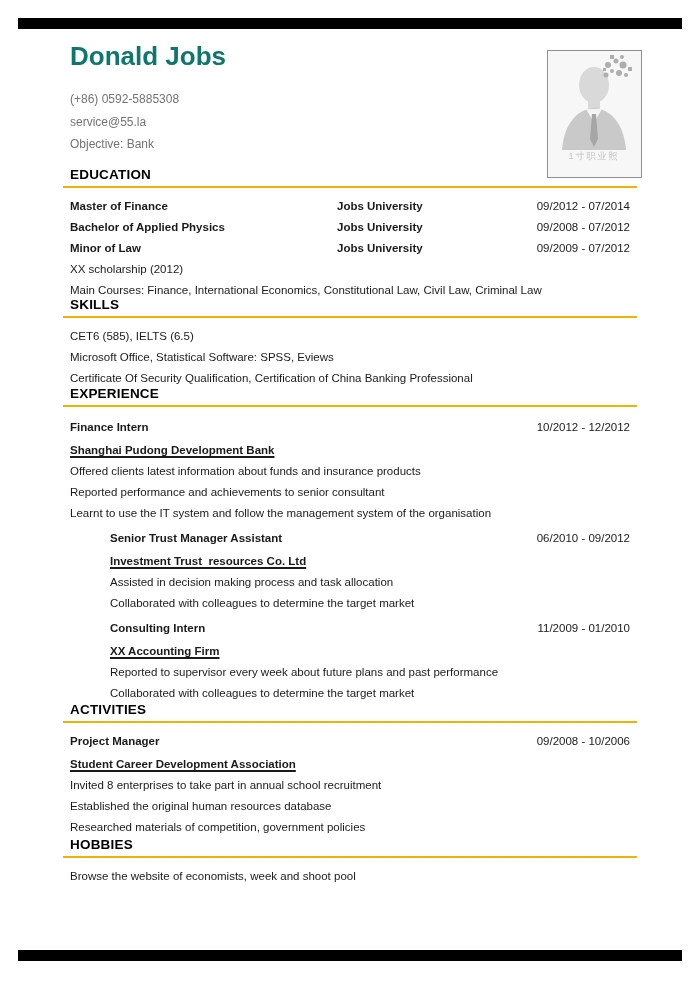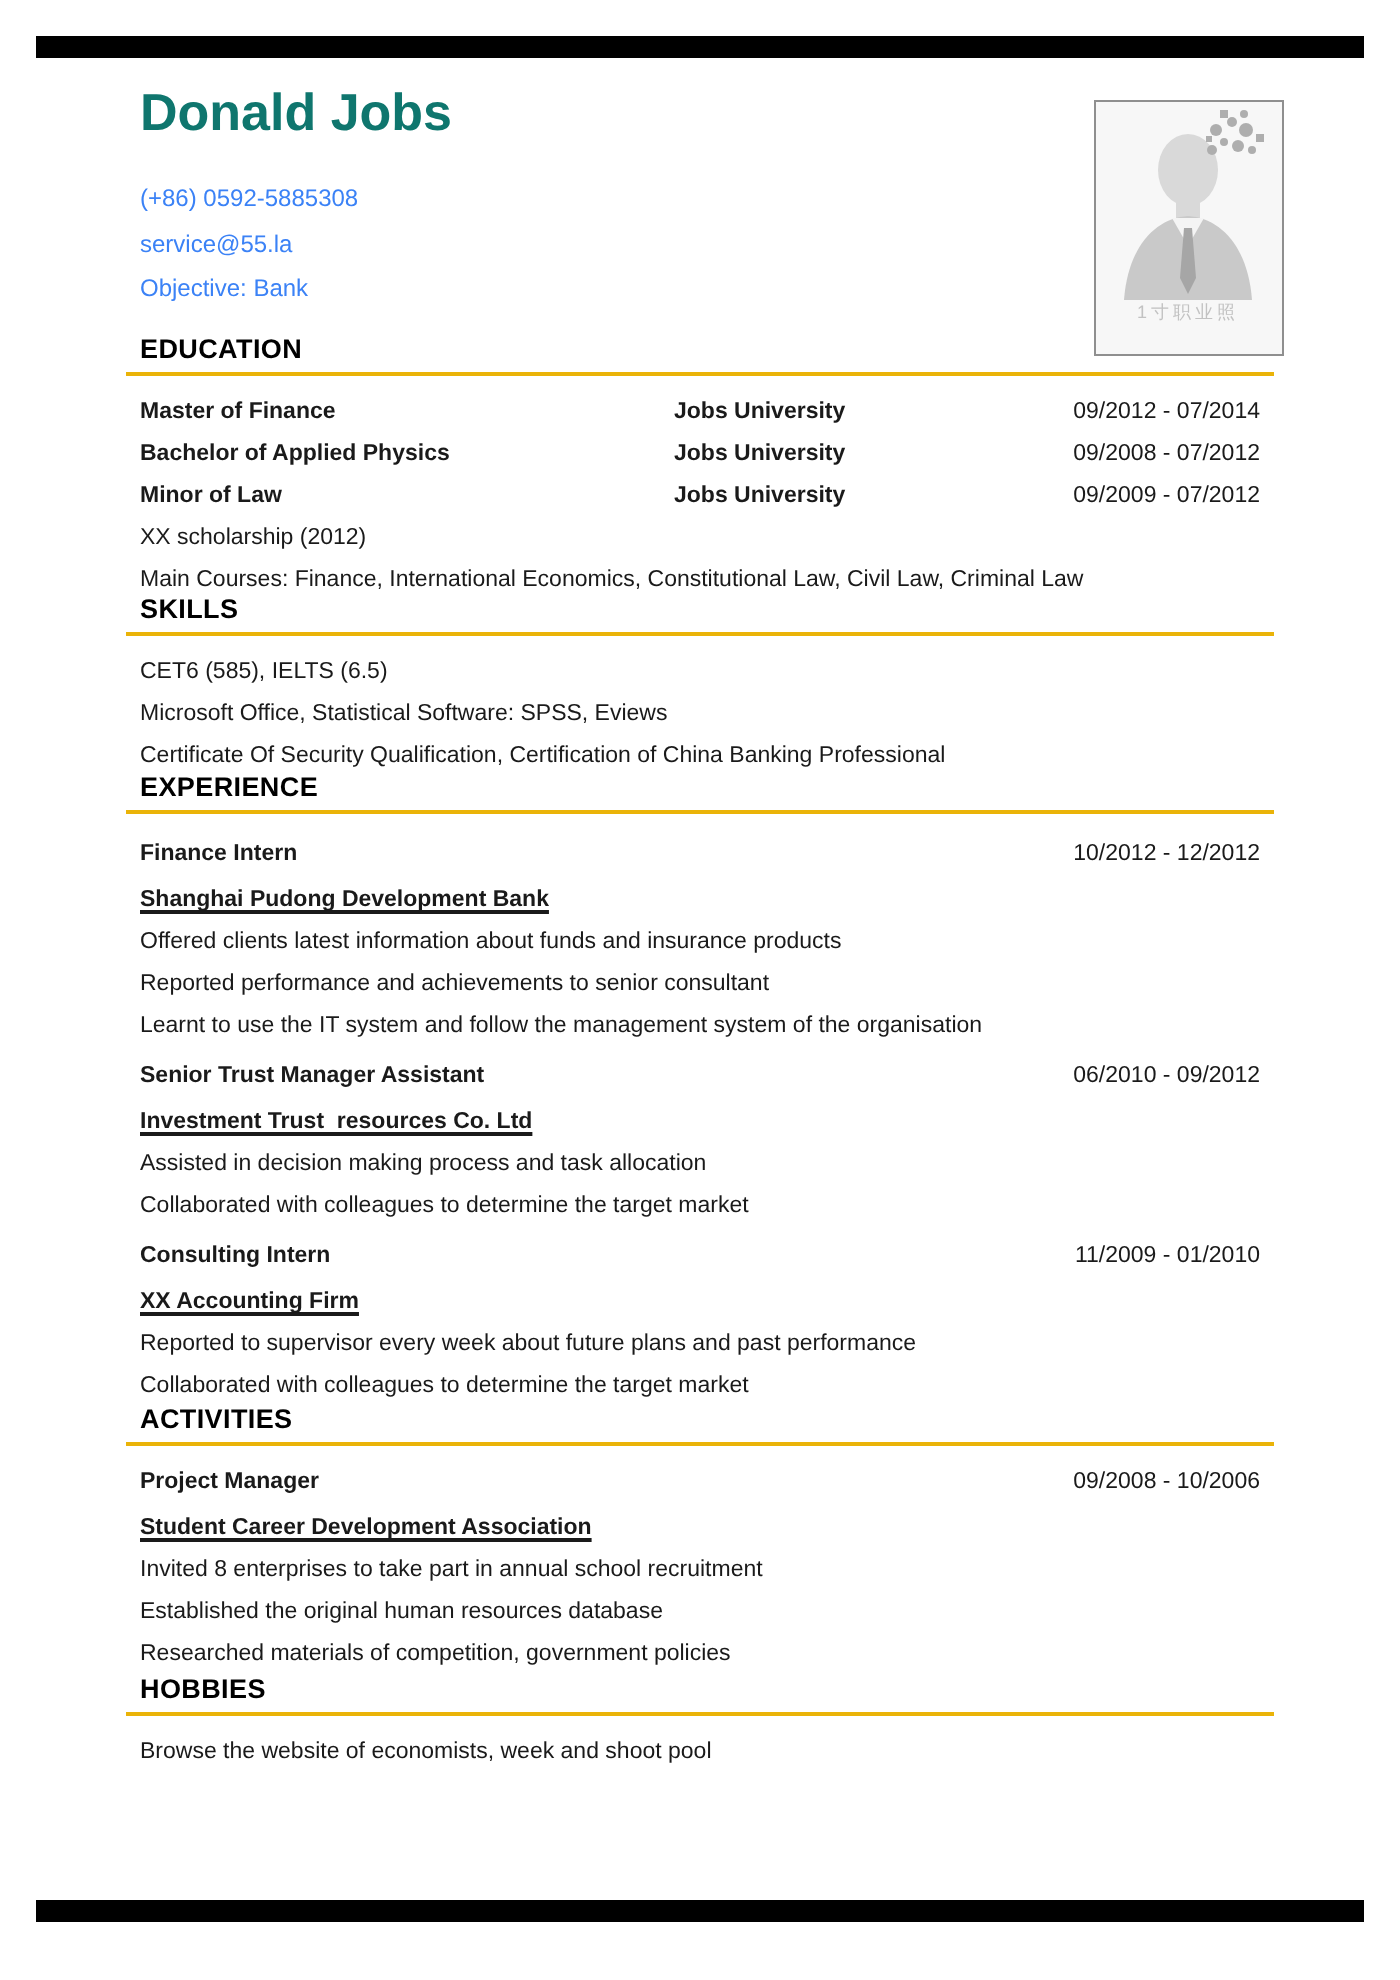--- a/index.html
+++ b/index.html
@@ -18,21 +18,21 @@
   }
   .accent-bar.top { top: 18px; }
   .accent-bar.bottom { top: 950px; }
 
   .name {
     position: absolute; left: 70px; top: 40px;
     font-size: 26px; line-height: 32px; font-weight: bold; color: #0f766e;
   }
   .contact {
     position: absolute; left: 70px; top: 88px;
-    font-size: 12px; line-height: 22.5px; color: #3b82f6;
+    font-size: 12px; line-height: 22.5px; color: #737373;
   }
 
   .photo {
     position: absolute; left: 547px; top: 50px;
     width: 95px; height: 128px;
     background: #f7f7f7; border: 1px solid #8f8f8f;
   }
   .photo svg { display: block; }
 
   .section { position: absolute; left: 70px; right: 70px; }
@@ -49,21 +49,21 @@
     border-bottom: 2px solid #eab308;
   }
   .rows { margin-top: 8px; }
   .rows-lg { margin-top: 10px; }
   .line { font-size: 11.5px; line-height: 21px; gap: 40px; }
 
   .edu-row { display: grid; grid-template-columns: 227px 1fr auto; }
   .edu-row .degree, .edu-row .school { font-weight: bold; }
   .dates { text-align: right; font-weight: normal; }
 
-  .entry + .entry { margin-top: 4px; }
+  .entry + .entry { margin-top: 4px; margin-left: 40px; }
   .entry-head { display: flex; justify-content: space-between; }
   .role { font-weight: bold; }
   .company {
     font-weight: bold; text-decoration: underline;
     text-underline-offset: 2px; text-decoration-thickness: 1.5px;
     white-space: pre-wrap; margin-top: 2px;
   }
 </style>
 </head>
 <body>

